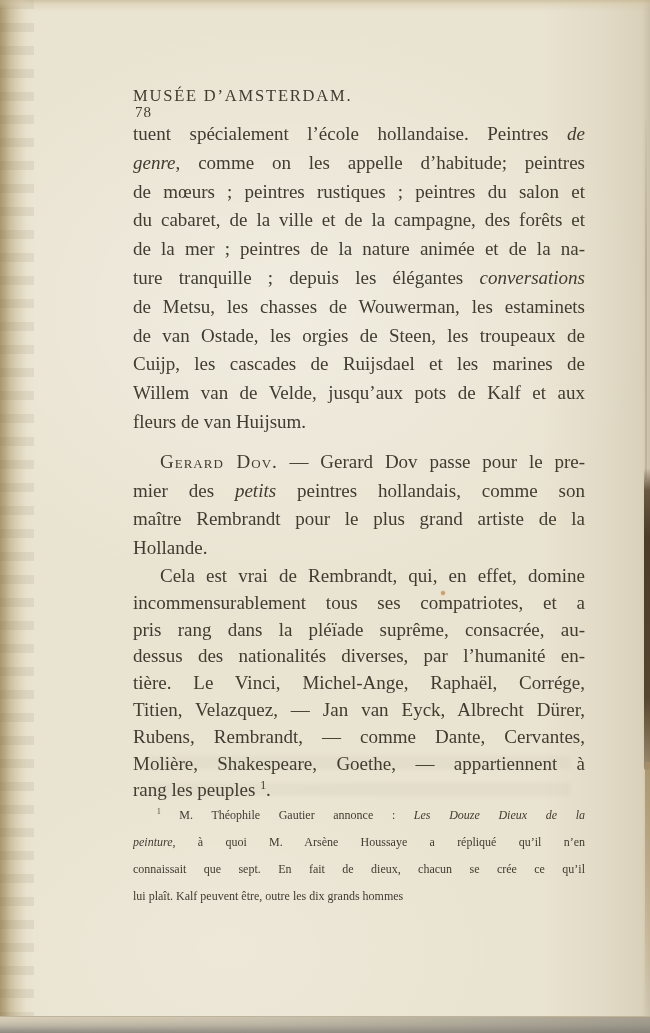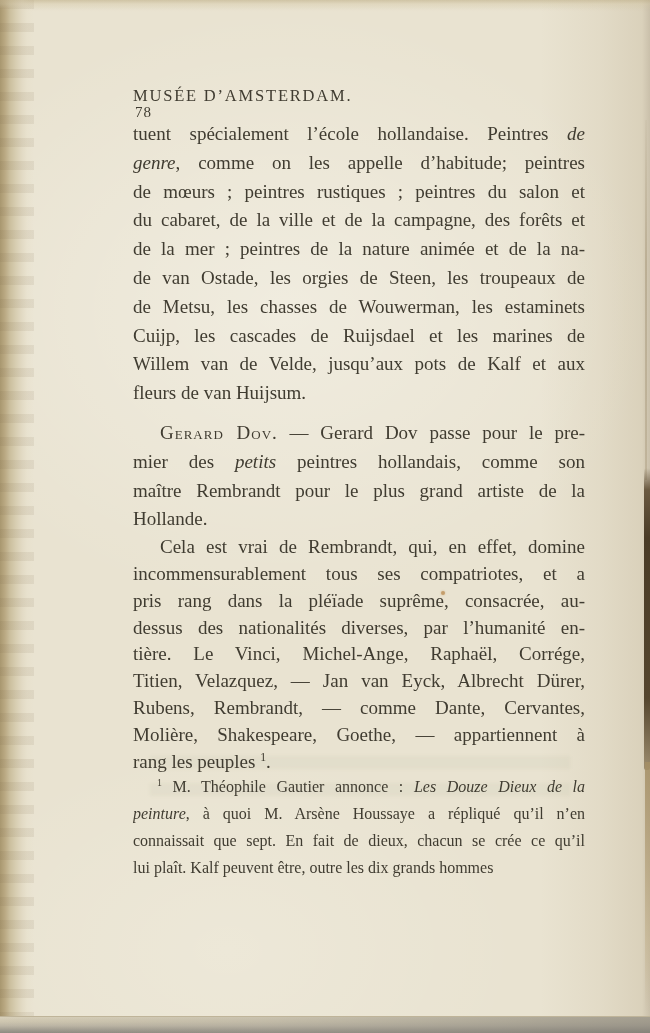--- a/index.html
+++ b/index.html
@@ -92,21 +92,21 @@
   .line.indent{text-indent:27px;}
 
   #text-body{font-size:19px;}
   #text-body .para:nth-child(1){margin-top:12px;}
   #text-body .para:nth-child(2){margin-top:11px;}
   #text-body .para:nth-child(3){margin-top:0px;}
   #text-body .para:nth-child(1) .line,
   #text-body .para:nth-child(2) .line{height:28.8px;line-height:28.8px;}
   #text-body .para:nth-child(3) .line{height:26.8px;line-height:26.8px;}
 
-  #footnote{font-size:16px;margin-top:-2px;}
+  #footnote{font-size:12px;margin-top:-2px;}
   #footnote .line{height:27px;line-height:27px;}
   #footnote .line.indent{text-indent:24px;}
 
   em{font-style:italic;}
   .sc{font-variant:small-caps;letter-spacing:1px;margin-top:7px;}
   sup{font-size:62%;vertical-align:super;line-height:0;}
 </style>
 </head>
 <body>
 
@@ -126,22 +126,23 @@
       <span class="folio">78</span>
       <span class="running-title">MUSÉE D’AMSTERDAM.</span>
     </header>
     <div id="text-body">
         <div class="para">
           <div class="line"><span>tuent spécialement l’école hollandaise. Peintres </span><em>de</em></div>
           <div class="line"><em>genre</em><span>, comme on les appelle d’habitude; peintres</span></div>
           <div class="line"><span>de mœurs ; peintres rustiques ; peintres du salon et</span></div>
           <div class="line"><span>du cabaret, de la ville et de la campagne, des forêts et</span></div>
           <div class="line"><span>de la mer ; peintres de la nature animée et de la na-</span></div>
+          <div class="line"><span>ture tranquille ; depuis les élégantes </span><em>conversations</em></div>
+          <div class="line"><span>de Metsu, les chasses de Wouwerman, les estaminets</span></div>
           <div class="line"><span>de van Ostade, les orgies de Steen, les troupeaux de</span></div>
-          <div class="line"><span>de Metsu, les chasses de Wouwerman, les estaminets</span></div>
           <div class="line"><span>Cuijp, les cascades de Ruijsdael et les marines de</span></div>
           <div class="line"><span>Willem van de Velde, jusqu’aux pots de Kalf et aux</span></div>
           <div class="line last"><span>fleurs de van Huijsum.</span></div>
         </div>
         <div class="para">
           <div class="line indent"><span class="sc">Gerard Dov.</span><span> — Gerard Dov passe pour le pre-</span></div>
           <div class="line"><span>mier des </span><em>petits</em><span> peintres hollandais, comme son</span></div>
           <div class="line"><span>maître Rembrandt pour le plus grand artiste de la</span></div>
           <div class="line last"><span>Hollande.</span></div>
         </div>

